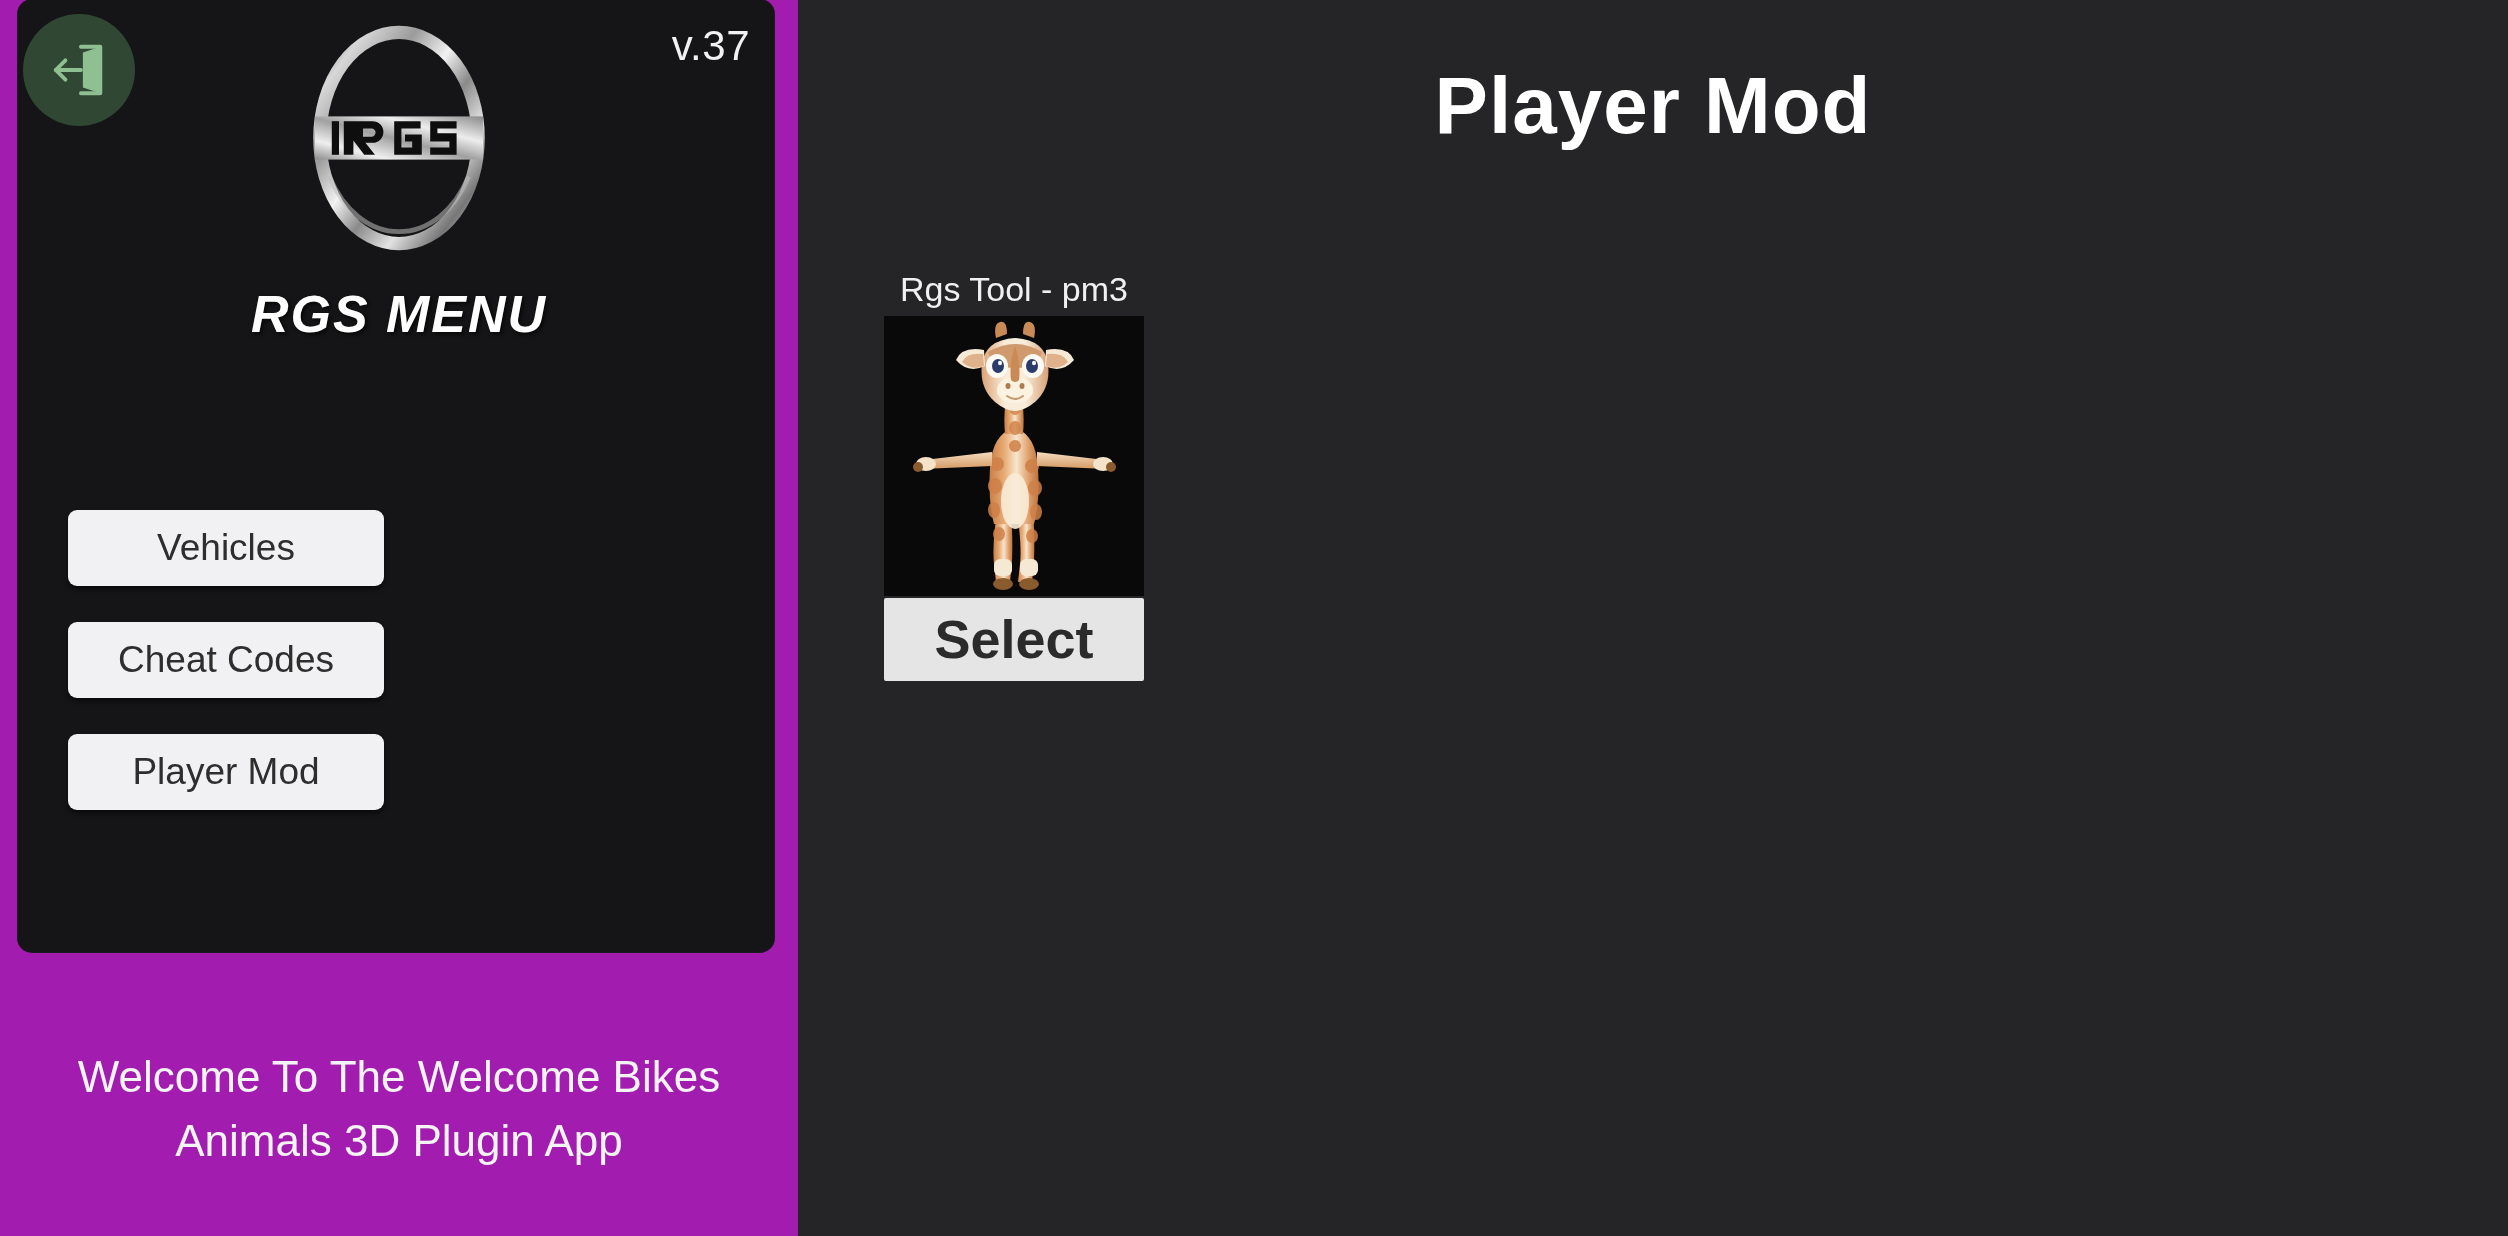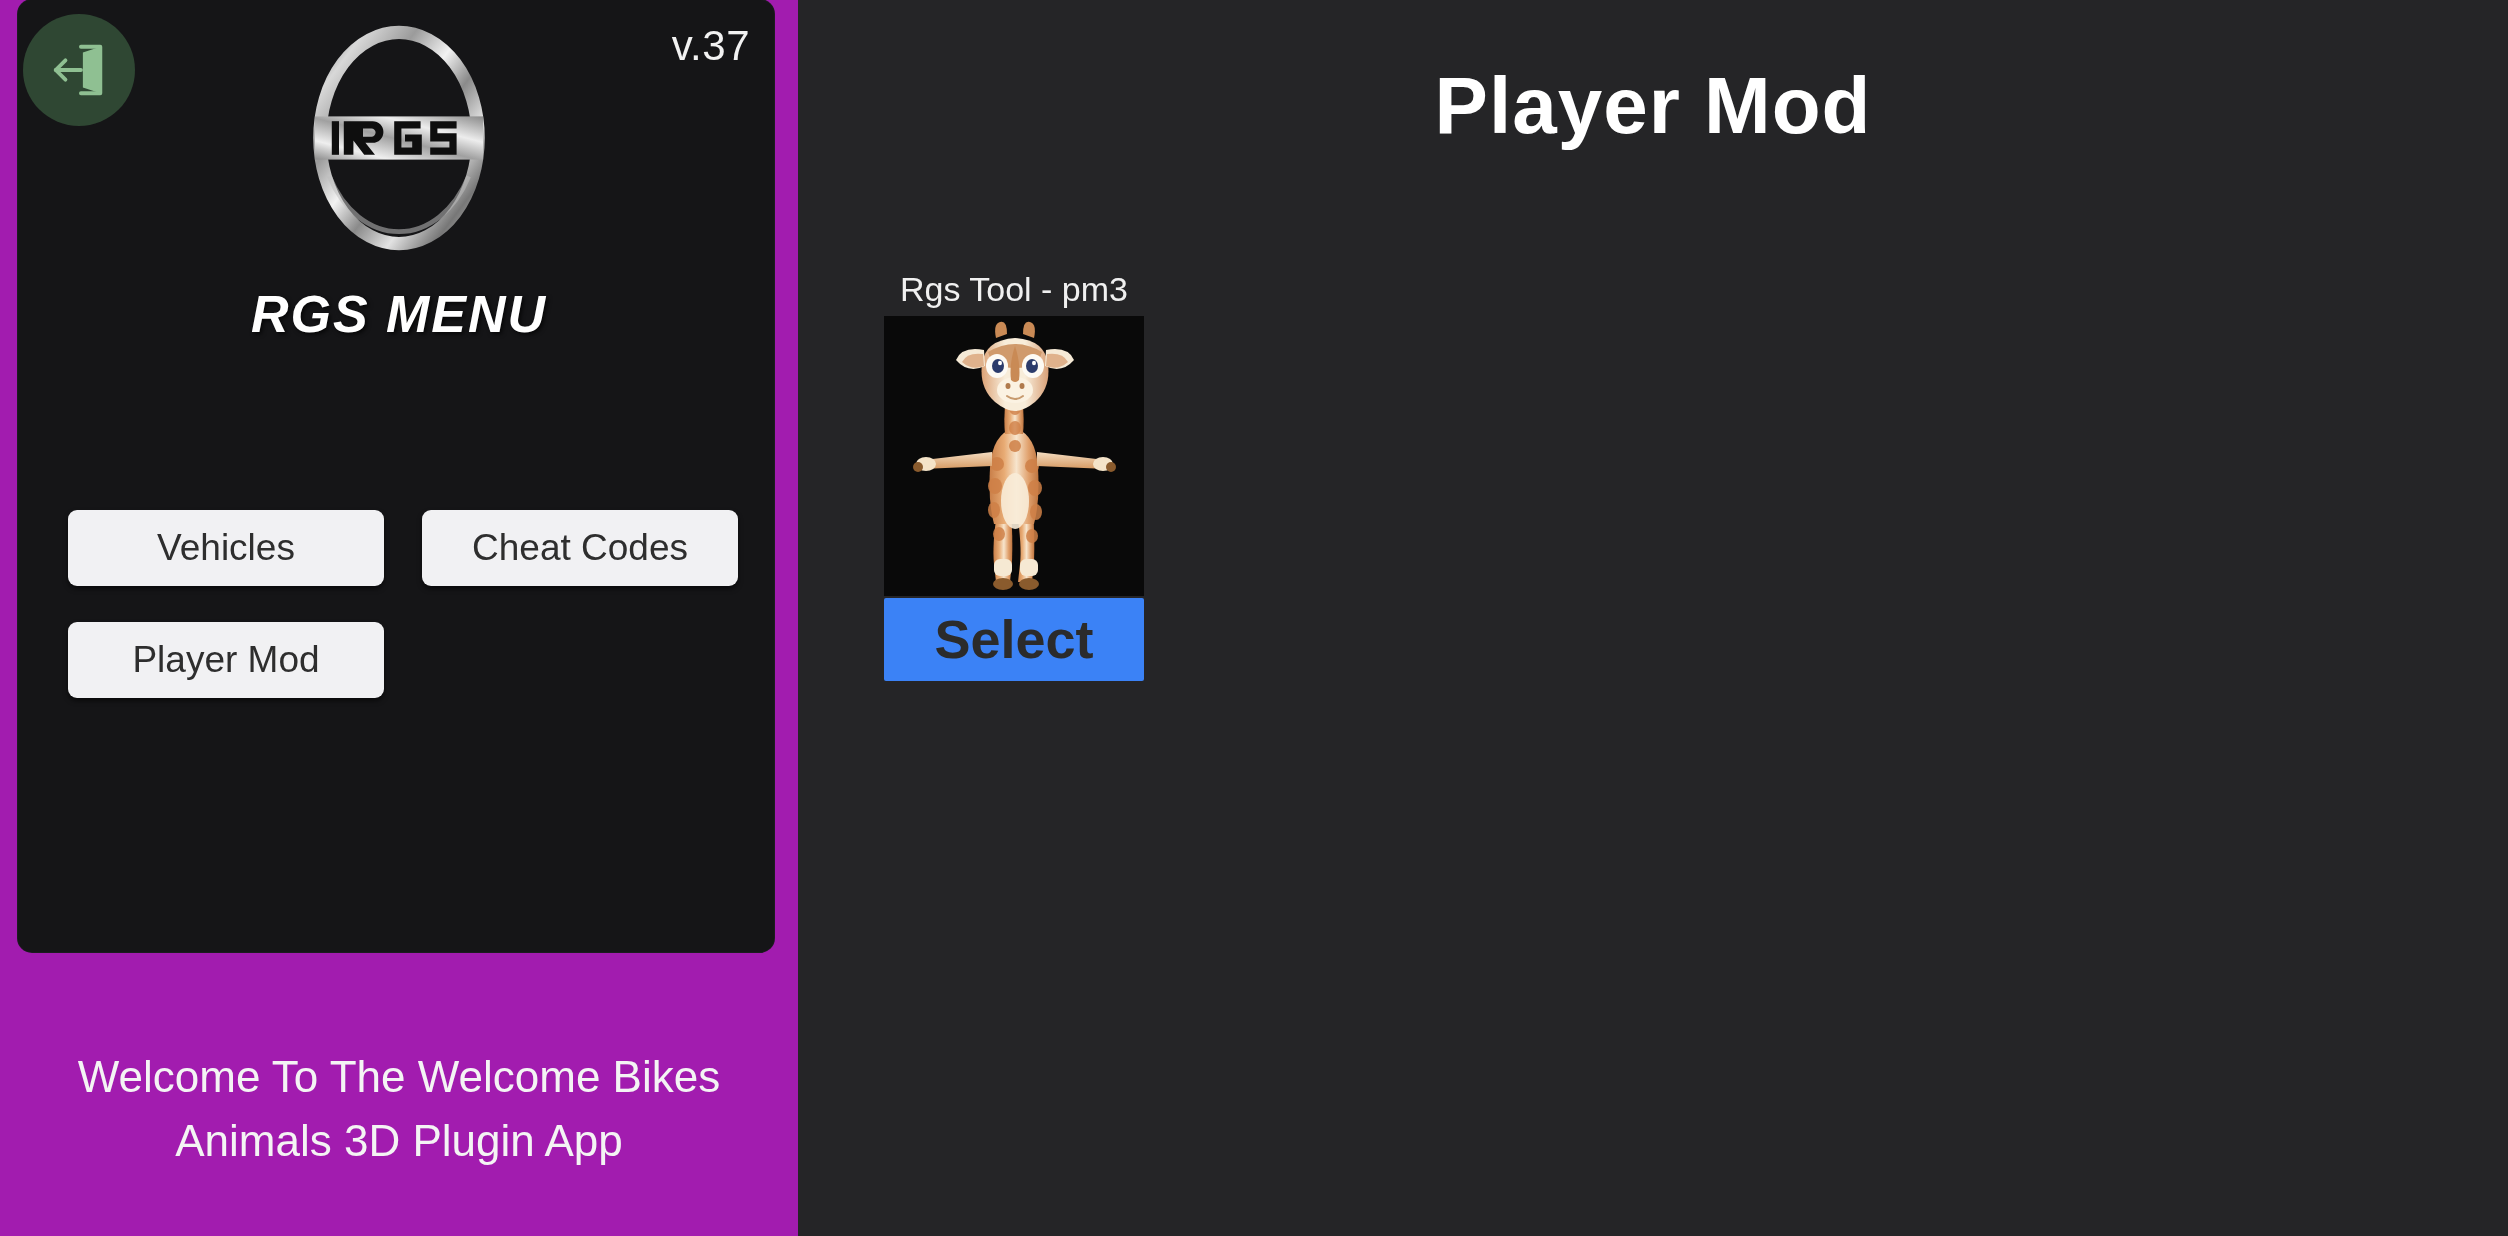--- a/index.html
+++ b/index.html
@@ -75,20 +75,21 @@
   }
 
   
   .btn-grid {
     position:absolute;
     left:68px; top:510px;
     width:670px;
     display:flex;
     flex-wrap:wrap;
     gap:36px 38px;
+    flex-direction:column;
   }
   .menu-btn {
     width:316px;
     height:76px;
     background:#f1f1f3;
     border:none;
     border-radius:9px;
     color:#2e2e2e;
     font-family:"Liberation Sans", sans-serif;
     font-size:37px;
@@ -146,21 +147,21 @@
     background:#090909;
     position:relative;
     overflow:hidden;
     display:block;
   }
   .mod-preview svg { position:absolute; left:0; top:0; width:100%; height:100%; }
   .select-btn {
     margin-top:2px;
     width:260px;
     height:83px;
-    background:#3b82f6;
+    background:#e5e5e5;
     border:none;
     border-radius:2px;
     color:#2b2b2b;
     font-family:"Liberation Sans", sans-serif;
     font-size:54px;
     font-weight:bold;
     line-height:83px;
     text-align:center;
     cursor:pointer;
     padding:0;

